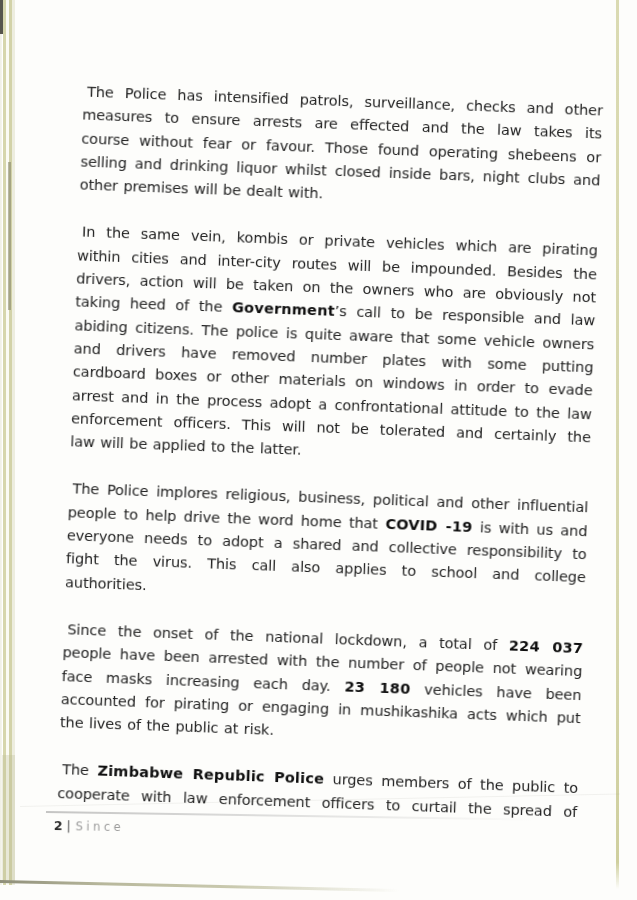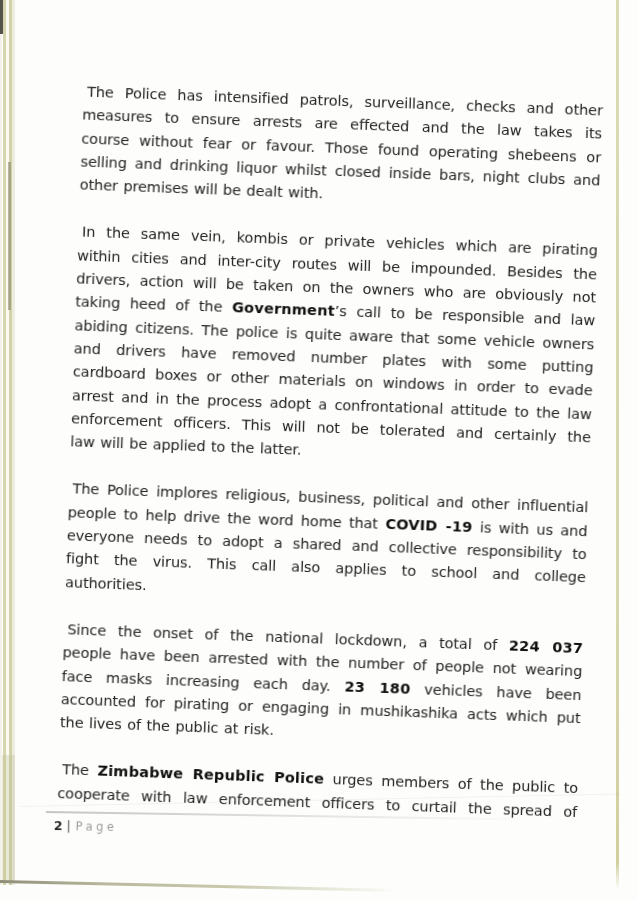--- a/index.html
+++ b/index.html
@@ -192,16 +192,16 @@
         <div class="line lastline">the lives of the public at risk.</div>
       </div>
       <div class="para">
         <div class="line">The <b>Zimbabwe Republic Police</b> urges members of the public to</div>
         <div class="line">cooperate with law enforcement officers to curtail the spread of</div>
       </div>
     </div>
 
   <div class="footer-rule"></div>
   <div class="doc-footer">
-    <span class="footer-num">2</span><span class="footer-sep">|</span><span class="footer-label">Page</span>
+    <span class="footer-num">2</span><span class="footer-sep">|</span><span class="footer-label">Since</span>
   </div>
 
 </div>
 
 </body></html>

